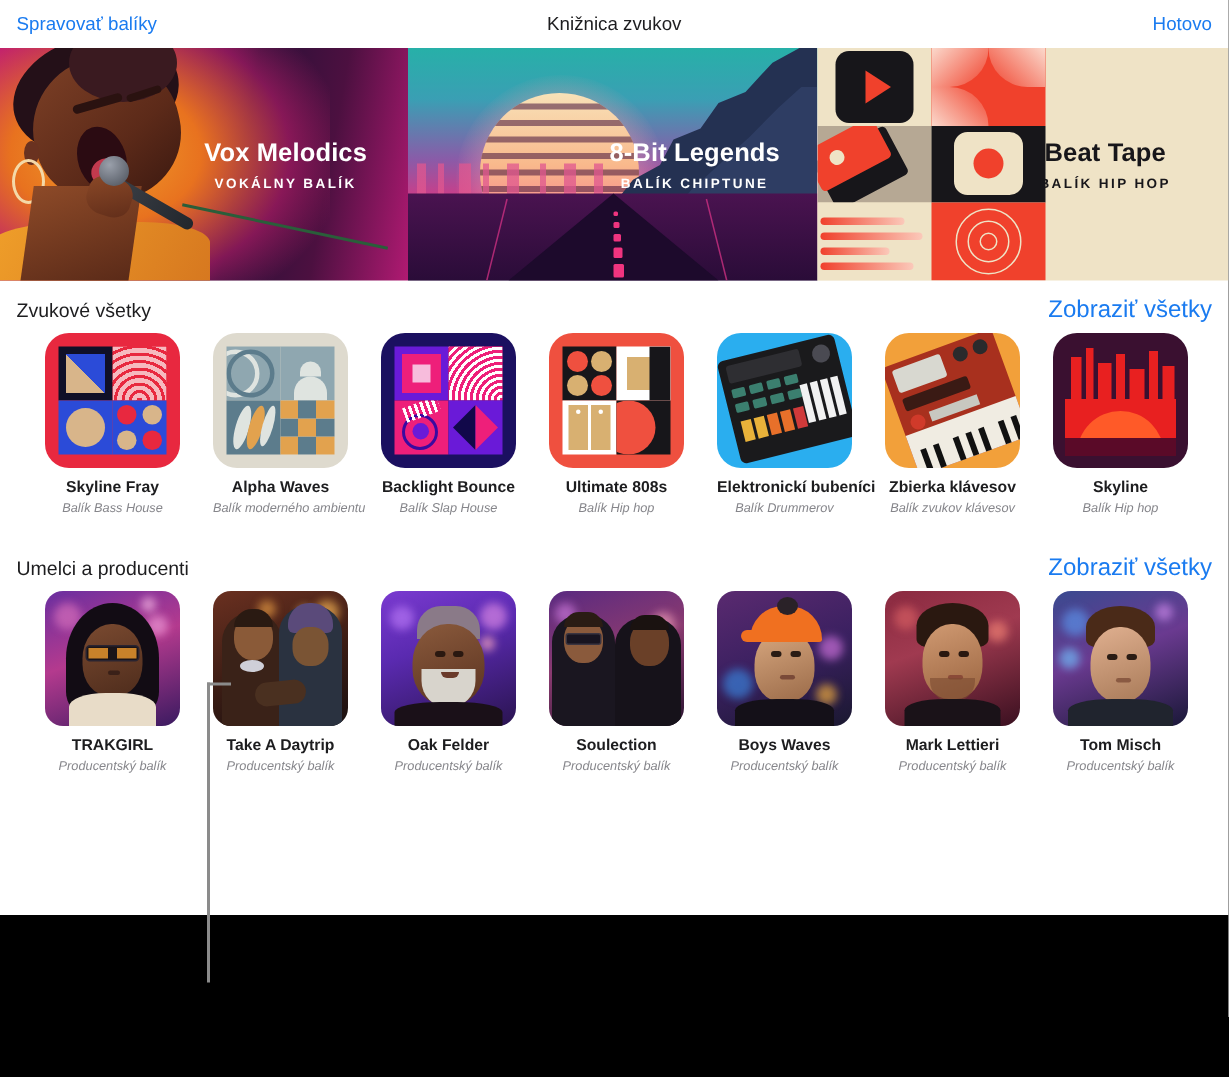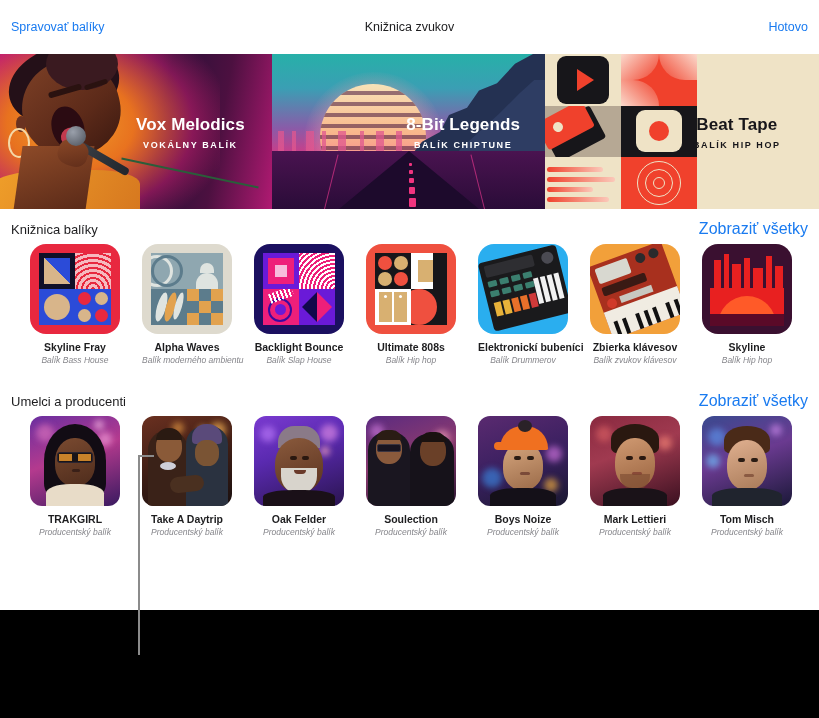--- a/index.html
+++ b/index.html
@@ -7,21 +7,21 @@
   body {
     font-family: "Liberation Sans", sans-serif;
     background:#000;
     overflow:hidden;
     position:relative;
   }
   .app { width:819px; height:610px; background:#fff; position:relative; overflow:hidden; }
 
   
   .header {
-    height:54px; width:100%;
+    height:32px; width:100%;
     display:flex; align-items:center; justify-content:space-between;
     padding:0 11px; position:relative; background:#fff;
   }
   .hdr-link { font-size:12.5px; color:#1a7bf0; cursor:pointer; white-space:nowrap; }
   .hdr-title {
     position:absolute; left:0; right:0; text-align:center;
     font-size:12.5px; color:#1d1d1f; font-weight:400; pointer-events:none;
   }
 
   
@@ -263,21 +263,21 @@
         </div>
       </div>
       <div class="hero-txt">
         <div class="hero-title">Beat Tape</div>
         <div class="hero-sub">BALÍK HIP HOP</div>
       </div>
     </div>
   </div>
 
   <div class="section-head">
-    <span class="section-title">Knižnica balíky</span>
+    <span class="section-title">Zvukové všetky</span>
     <span class="see-all">Zobraziť všetky</span>
   </div>
 
   <div class="row">
 
     <div class="card">
       <div class="thumb p-chromium">
         <div class="g4">
           <div class="q ctr" style="background:#101028;">
             <div style="width:26px;height:26px;background:#2b4bd8;transform:rotate(0deg);position:relative;">
@@ -540,21 +540,21 @@
         <div class="bok" style="right:10px;bottom:14px;width:14px;height:14px;background:#e0a040;"></div>
         <div class="ph-face" style="top:26px;width:40px;height:48px;background:linear-gradient(160deg,#d8a880,#9a6a48);"></div>
         <div style="position:absolute;left:22px;top:10px;width:48px;height:24px;border-radius:24px 24px 2px 2px;background:#f07020;"></div>
         <div style="position:absolute;left:16px;top:26px;width:22px;height:8px;border-radius:6px 0 0 6px;background:#f07020;"></div>
         <div style="position:absolute;left:40px;top:4px;width:14px;height:12px;border-radius:50%;background:#2a2228;"></div>
         <div style="position:absolute;left:36px;top:40px;width:7px;height:4px;border-radius:2px;background:#2a1c14;"></div>
         <div style="position:absolute;left:49px;top:40px;width:7px;height:4px;border-radius:2px;background:#2a1c14;"></div>
         <div style="position:absolute;left:42px;top:56px;width:10px;height:3px;border-radius:2px;background:#7a4a38;"></div>
         <div class="ph-body" style="bottom:0;width:66px;height:18px;background:#141018;"></div>
       </div>
-      <div class="card-title">Boys Noize</div>
+      <div class="card-title">Boys Waves</div>
       <div class="card-sub">Producentský balík</div>
     </div>
 
     <div class="card">
       <div class="thumb art">
         <div class="ph-bg" style="background:linear-gradient(160deg,#8a2a40,#a03a50 40%,#3a1020);"></div>
         <div class="bok" style="left:6px;top:10px;width:16px;height:16px;background:#d05a60;"></div>
         <div class="bok" style="right:8px;top:20px;width:14px;height:14px;background:#e87a70;"></div>
         <div class="ph-hair" style="top:8px;width:48px;height:30px;background:#2a1810;"></div>
         <div class="ph-face" style="top:22px;width:40px;height:50px;background:linear-gradient(160deg,#d09a72,#9a6440);"></div>

